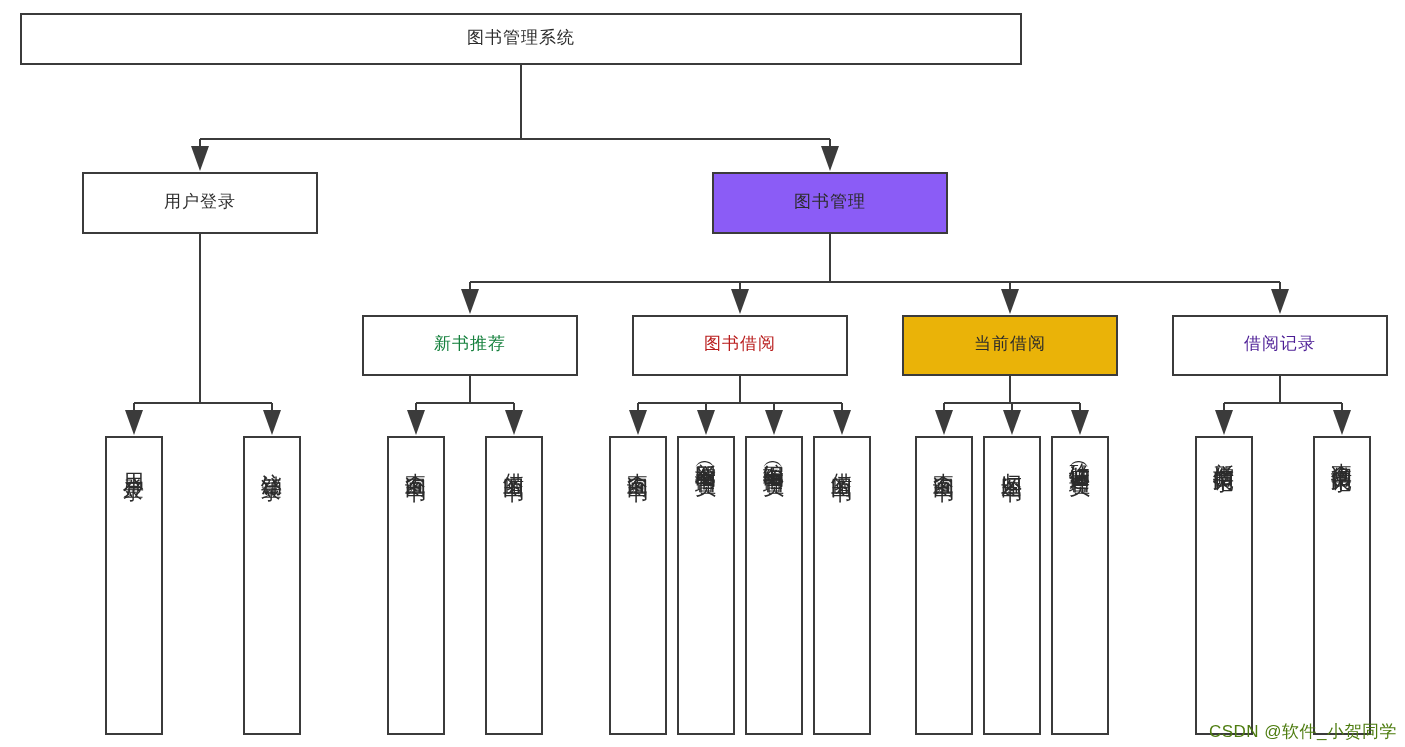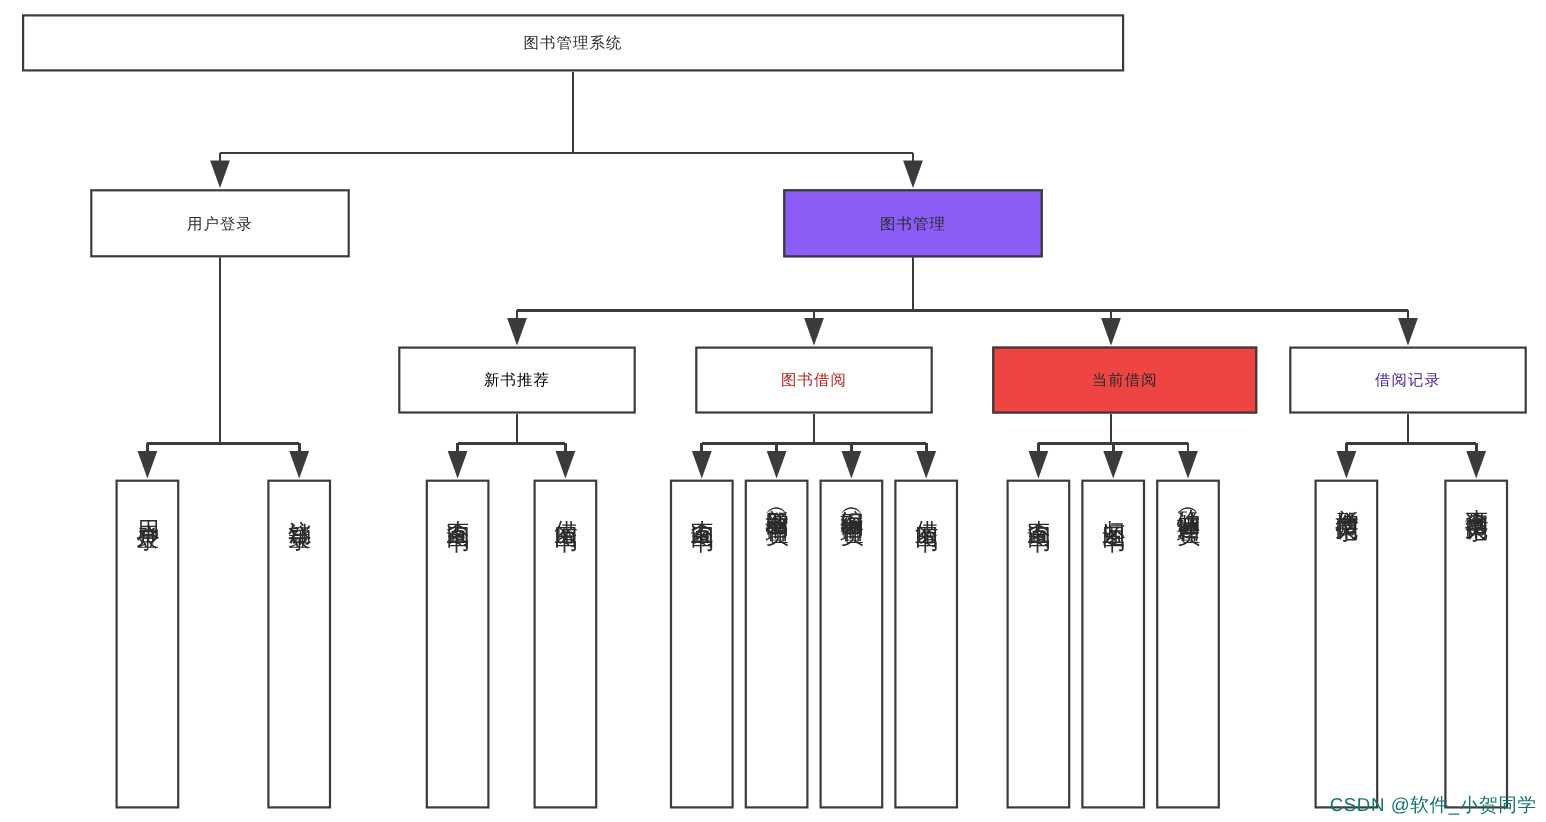--- a/index.html
+++ b/index.html
@@ -21,22 +21,23 @@
     justify-content:center;
     color:#2b2b2b;
   }
   .node .node-label{
     display:block;
     text-align:center;
     line-height:1.18;
     white-space:nowrap;
   }
   .node.horizontal .node-label{
-    font-size:14px;
+    font-size:17px;
     letter-spacing:1px;
+    font-family:Liberation Mono, monospace;
   }
   .node.vertical{
     align-items:flex-start;
     padding-top:18px;
   }
   .node.vertical .node-label{
     writing-mode:vertical-rl;
     text-orientation:upright;
     font-size:21px;
     letter-spacing:3px;
@@ -46,21 +47,21 @@
     letter-spacing:2px;
   }
   .node.vertical.top-align{
     padding-top:8px;
   }
   #watermark{
     position:absolute;
     right:8px;
     bottom:4px;
     font-size:17px;
-    color:#0f766e;
+    color:#4d7c0f;
     letter-spacing:0.5px;
     white-space:nowrap;
     pointer-events:none;
     text-align:center;
   }
 </style>
 </head>
 <body>
 
 <div id="diagram-root">
@@ -123,27 +124,27 @@
   <div id="nodes-layer">
       <div class="node horizontal" style="left: 20px; top: 13px; width: 1002px; height: 52px; border-color: rgb(59, 59, 59); background: rgb(255, 255, 255); color: rgb(43, 43, 43);">
         <span class="node-label">图书管理系统</span>
       </div>
       <div class="node horizontal" style="left: 82px; top: 172px; width: 236px; height: 62px; border-color: rgb(59, 59, 59); background: rgb(255, 255, 255); color: rgb(43, 43, 43);">
         <span class="node-label">用户登录</span>
       </div>
       <div class="node horizontal" style="left: 712px; top: 172px; width: 236px; height: 62px; border-color: rgb(59, 59, 59); background: #8b5cf6; color: rgb(43, 43, 43);">
         <span class="node-label">图书管理</span>
       </div>
-      <div class="node horizontal" style="left: 362px; top: 315px; width: 216px; height: 61px; border-color: rgb(59, 59, 59); background: rgb(255, 255, 255); color: #000000;">
+      <div class="node horizontal" style="left: 362px; top: 315px; width: 216px; height: 61px; border-color: rgb(59, 59, 59); background: rgb(255, 255, 255); color: #15803d;">
         <span class="node-label">新书推荐</span>
       </div>
       <div class="node horizontal" style="left: 632px; top: 315px; width: 216px; height: 61px; border-color: rgb(59, 59, 59); background: rgb(255, 255, 255); color: #b91c1c;">
         <span class="node-label">图书借阅</span>
       </div>
-      <div class="node horizontal" style="left: 902px; top: 315px; width: 241px; height: 61px; border-color: rgb(59, 59, 59); background: #ef4444; color: rgb(43, 43, 43);">
+      <div class="node horizontal" style="left: 902px; top: 315px; width: 216px; height: 61px; border-color: rgb(59, 59, 59); background: #eab308; color: rgb(43, 43, 43);">
         <span class="node-label">当前借阅</span>
       </div>
       <div class="node horizontal" style="left: 1172px; top: 315px; width: 216px; height: 61px; border-color: rgb(59, 59, 59); background: rgb(255, 255, 255); color: #4c1d95;">
         <span class="node-label">借阅记录</span>
       </div>
       <div class="node vertical" style="left: 105px; top: 436px; width: 58px; height: 299px; border-color: rgb(59, 59, 59); background: rgb(255, 255, 255); color: rgb(43, 43, 43);">
         <span class="node-label">用户登录</span>
       </div>
       <div class="node vertical" style="left: 243px; top: 436px; width: 58px; height: 299px; border-color: rgb(59, 59, 59); background: rgb(255, 255, 255); color: rgb(43, 43, 43);">
         <span class="node-label">注销登录</span>

